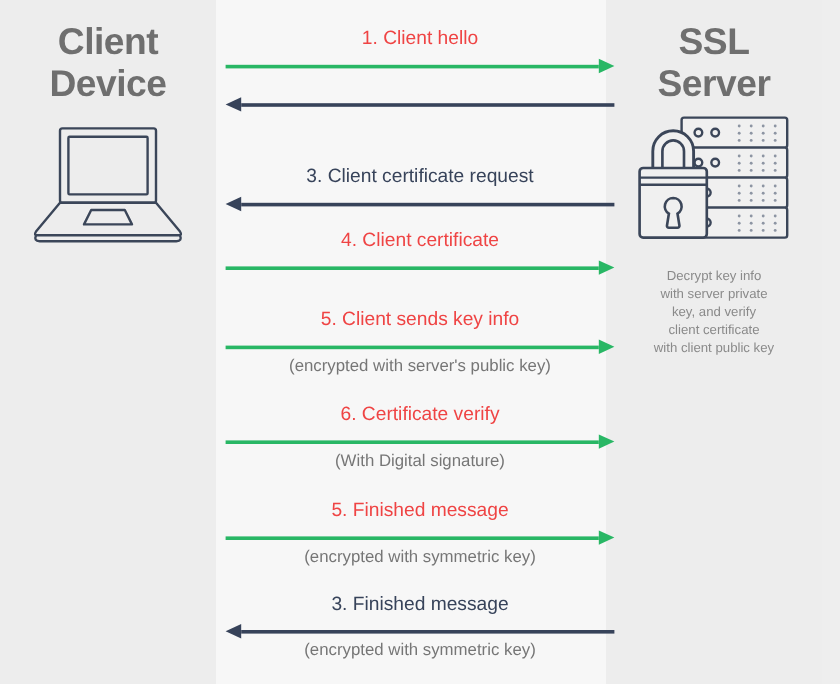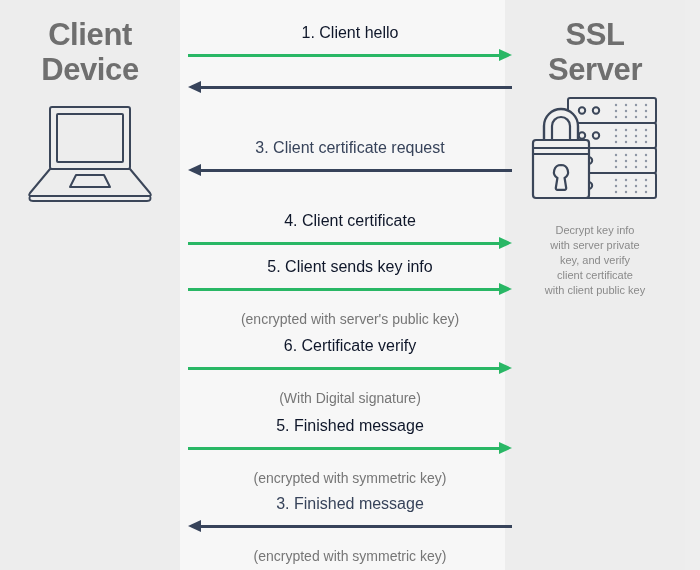--- a/index.html
+++ b/index.html
@@ -79,21 +79,21 @@
     right: 8px;
     width: 324px;
   }
   .msg-label {
     text-align: center;
     font-size: 16px;
     line-height: 1.1;
     margin-bottom: 6px;
     white-space: nowrap;
   }
-  .msg-label.green { color: #0f172a; }
+  .msg-label.green { color: #ef4444; }
   .msg-label.dark  { color: #37435a; }
 
   .arrow-row {
     position: relative;
     height: 14px;
   }
   .arrow-line {
     position: absolute;
     top: 6px;
     height: 3px;
@@ -123,21 +123,21 @@
     background: #37435a;
   }
   .msg.to-left .arrow-head {
     left: 0;
     border-right: 13px solid #37435a;
   }
   .msg-caption {
     text-align: center;
     font-size: 14px;
     color: #767676;
-    margin-top: 16px;
+    margin-top: 1px;
     line-height: 1.1;
     white-space: nowrap;
   }
   svg { display: block; }
 </style>
 </head>
 <body>
 
 <div class="diagram">
 
@@ -174,21 +174,21 @@
             <div class="arrow-head"></div>
           </div>
         </div>
         <div class="msg to-left" style="top: 139px;">
           <div class="msg-label dark">3. Client certificate request</div>
           <div class="arrow-row">
             <div class="arrow-line"></div>
             <div class="arrow-head"></div>
           </div>
         </div>
-        <div class="msg to-right" style="top: 212px;">
+        <div class="msg to-right" style="top: 192px;">
           <div class="msg-label green">4. Client certificate</div>
           <div class="arrow-row">
             <div class="arrow-line"></div>
             <div class="arrow-head"></div>
           </div>
         </div>
         <div class="msg to-right" style="top: 258px;">
           <div class="msg-label green">5. Client sends key info</div>
           <div class="arrow-row">
             <div class="arrow-line"></div>

